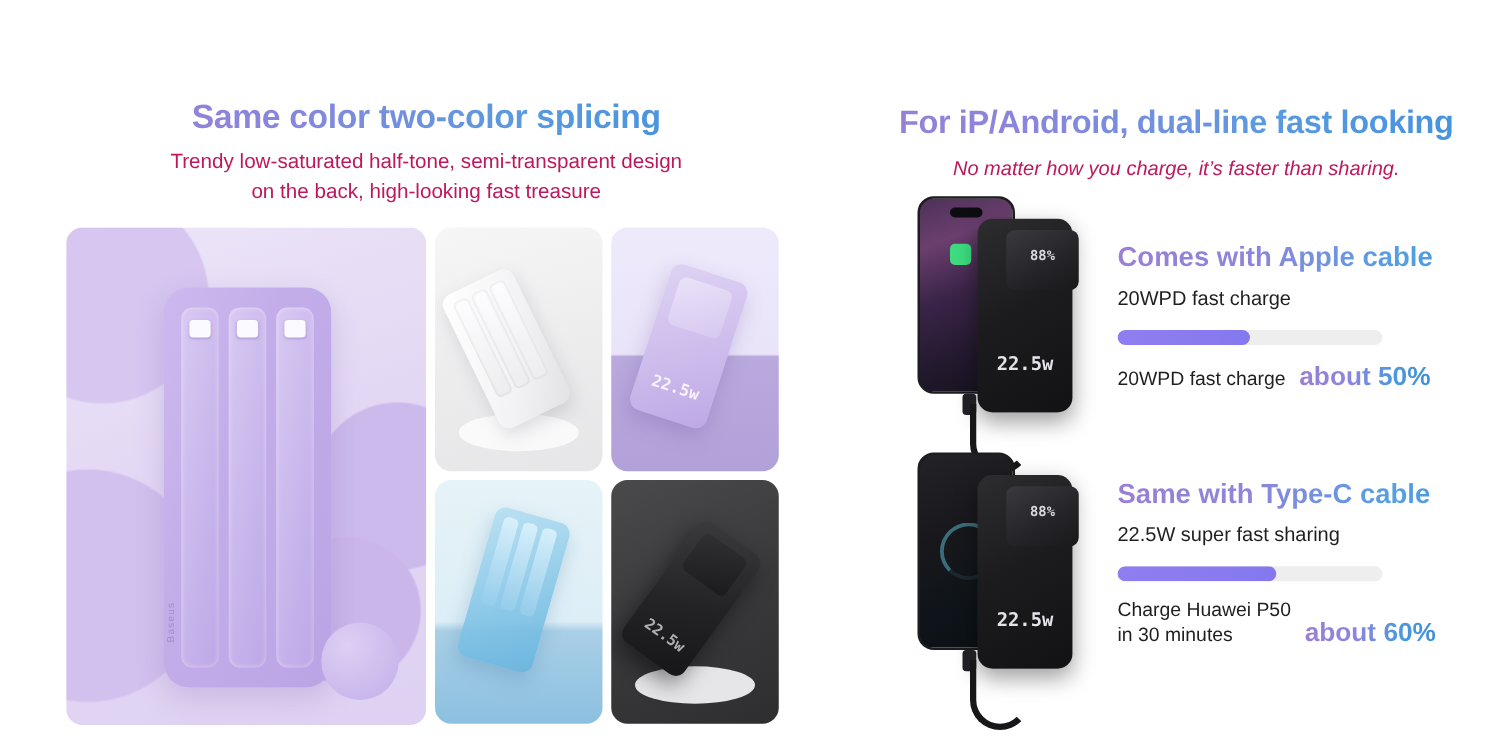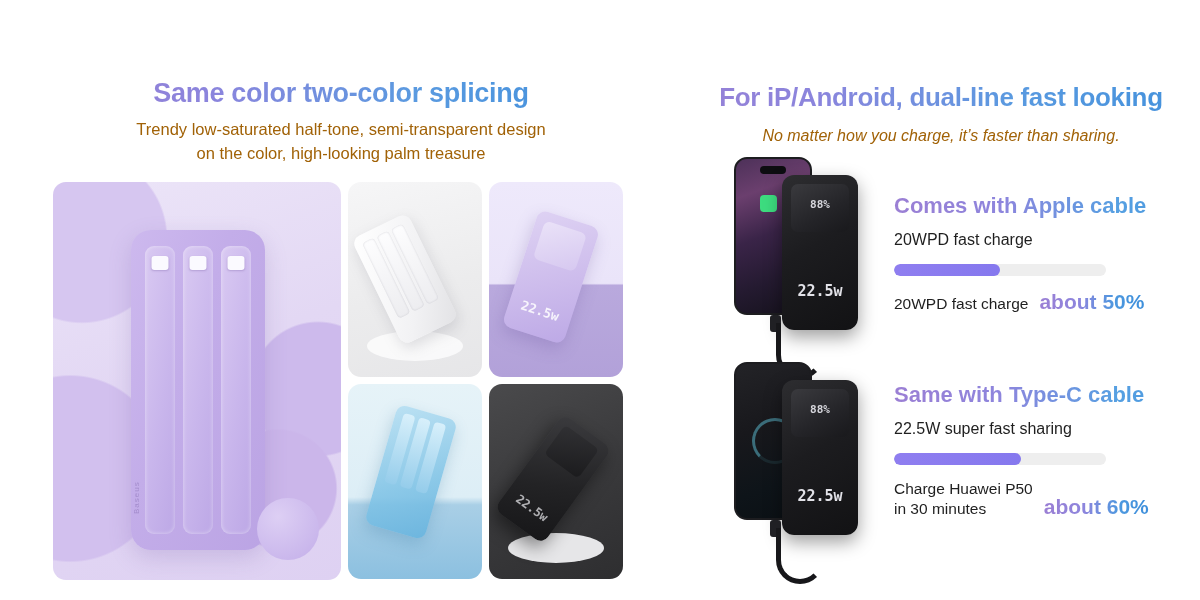--- a/index.html
+++ b/index.html
@@ -37,21 +37,21 @@
     -webkit-text-fill-color: transparent;
     color: #6f86d8;
     white-space: nowrap;
   }
   .headline-left  { margin-top: 78px; }
   .headline-right { margin-top: 82px; font-size: 26px; }
 
   .subhead {
     text-align: center;
     font-size: 16.5px;
-    color: #a16207;
+    color: #be185d;
     line-height: 1.45;
     margin-top: 9px;
   }
   .subhead-right { margin-top: 11px; font-size: 16px; font-style: italic; }
 
   
   .gallery {
     position: absolute;
     left: 17px;
     top: 182px;
@@ -276,21 +276,21 @@
   .bank {
     position: absolute;
     left: 56px; top: 20px;
     width: 76px; height: 155px;
     border-radius: 12px;
     background: linear-gradient(150deg, #2d2d30 0%, #1c1c1f 45%, #121214 100%);
     box-shadow: 0 7px 18px rgba(0,0,0,.38);
   }
   .bank-display {
     position: absolute;
-    left: 9px; top: 9px;
+    left: 23px; top: 9px;
     width: 58px; height: 48px;
     border-radius: 7px;
     background: linear-gradient(150deg, #3a3a3e 0%, #242428 60%, #19191c 100%);
   }
   .bank-digits {
     position: absolute;
     left: 0; right: 0; top: 14px;
     text-align: center;
     font-family: "DejaVu Sans Mono", monospace;
     font-size: 11px;
@@ -383,21 +383,21 @@
 <body>
 
 <div class="page">
 
   <div class="panel-left">
 
     <h2 class="headline headline-left">Same color two-color splicing</h2>
 
     <p class="subhead">
       <span>Trendy low-saturated half-tone, semi-transparent design</span><br>
-      <span>on the color, high-looking palm treasure</span>
+      <span>on the back, high-looking fast treasure</span>
     </p>
 
     <div class="gallery">
 
       <div class="card card-hero">
         <div class="hero-device">
           <div class="hero-cable">
             <div class="hero-plug"></div>
           </div>
           <div class="hero-cable">

